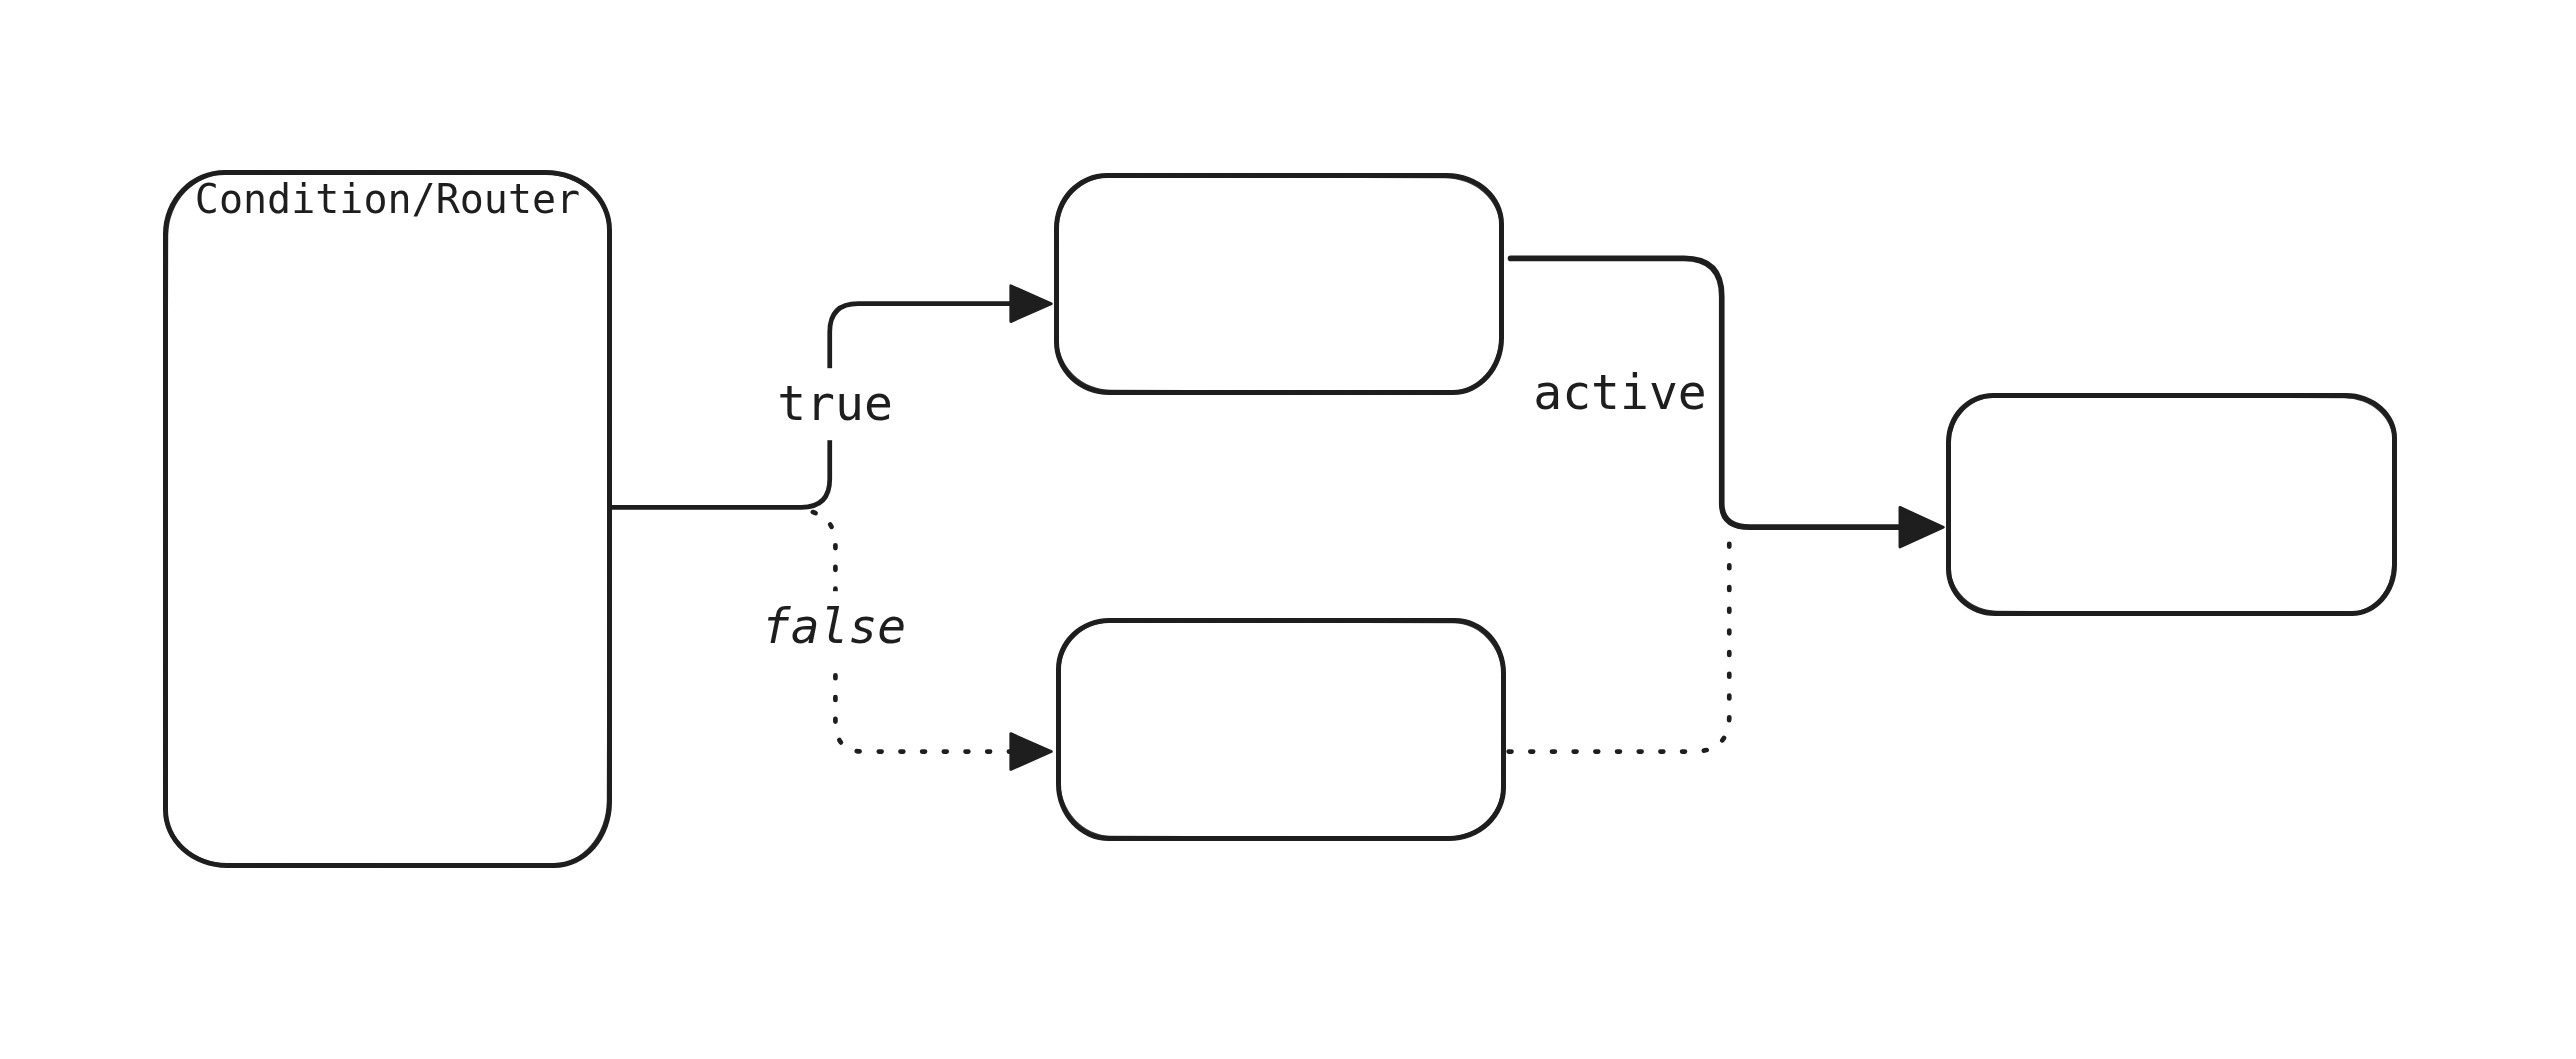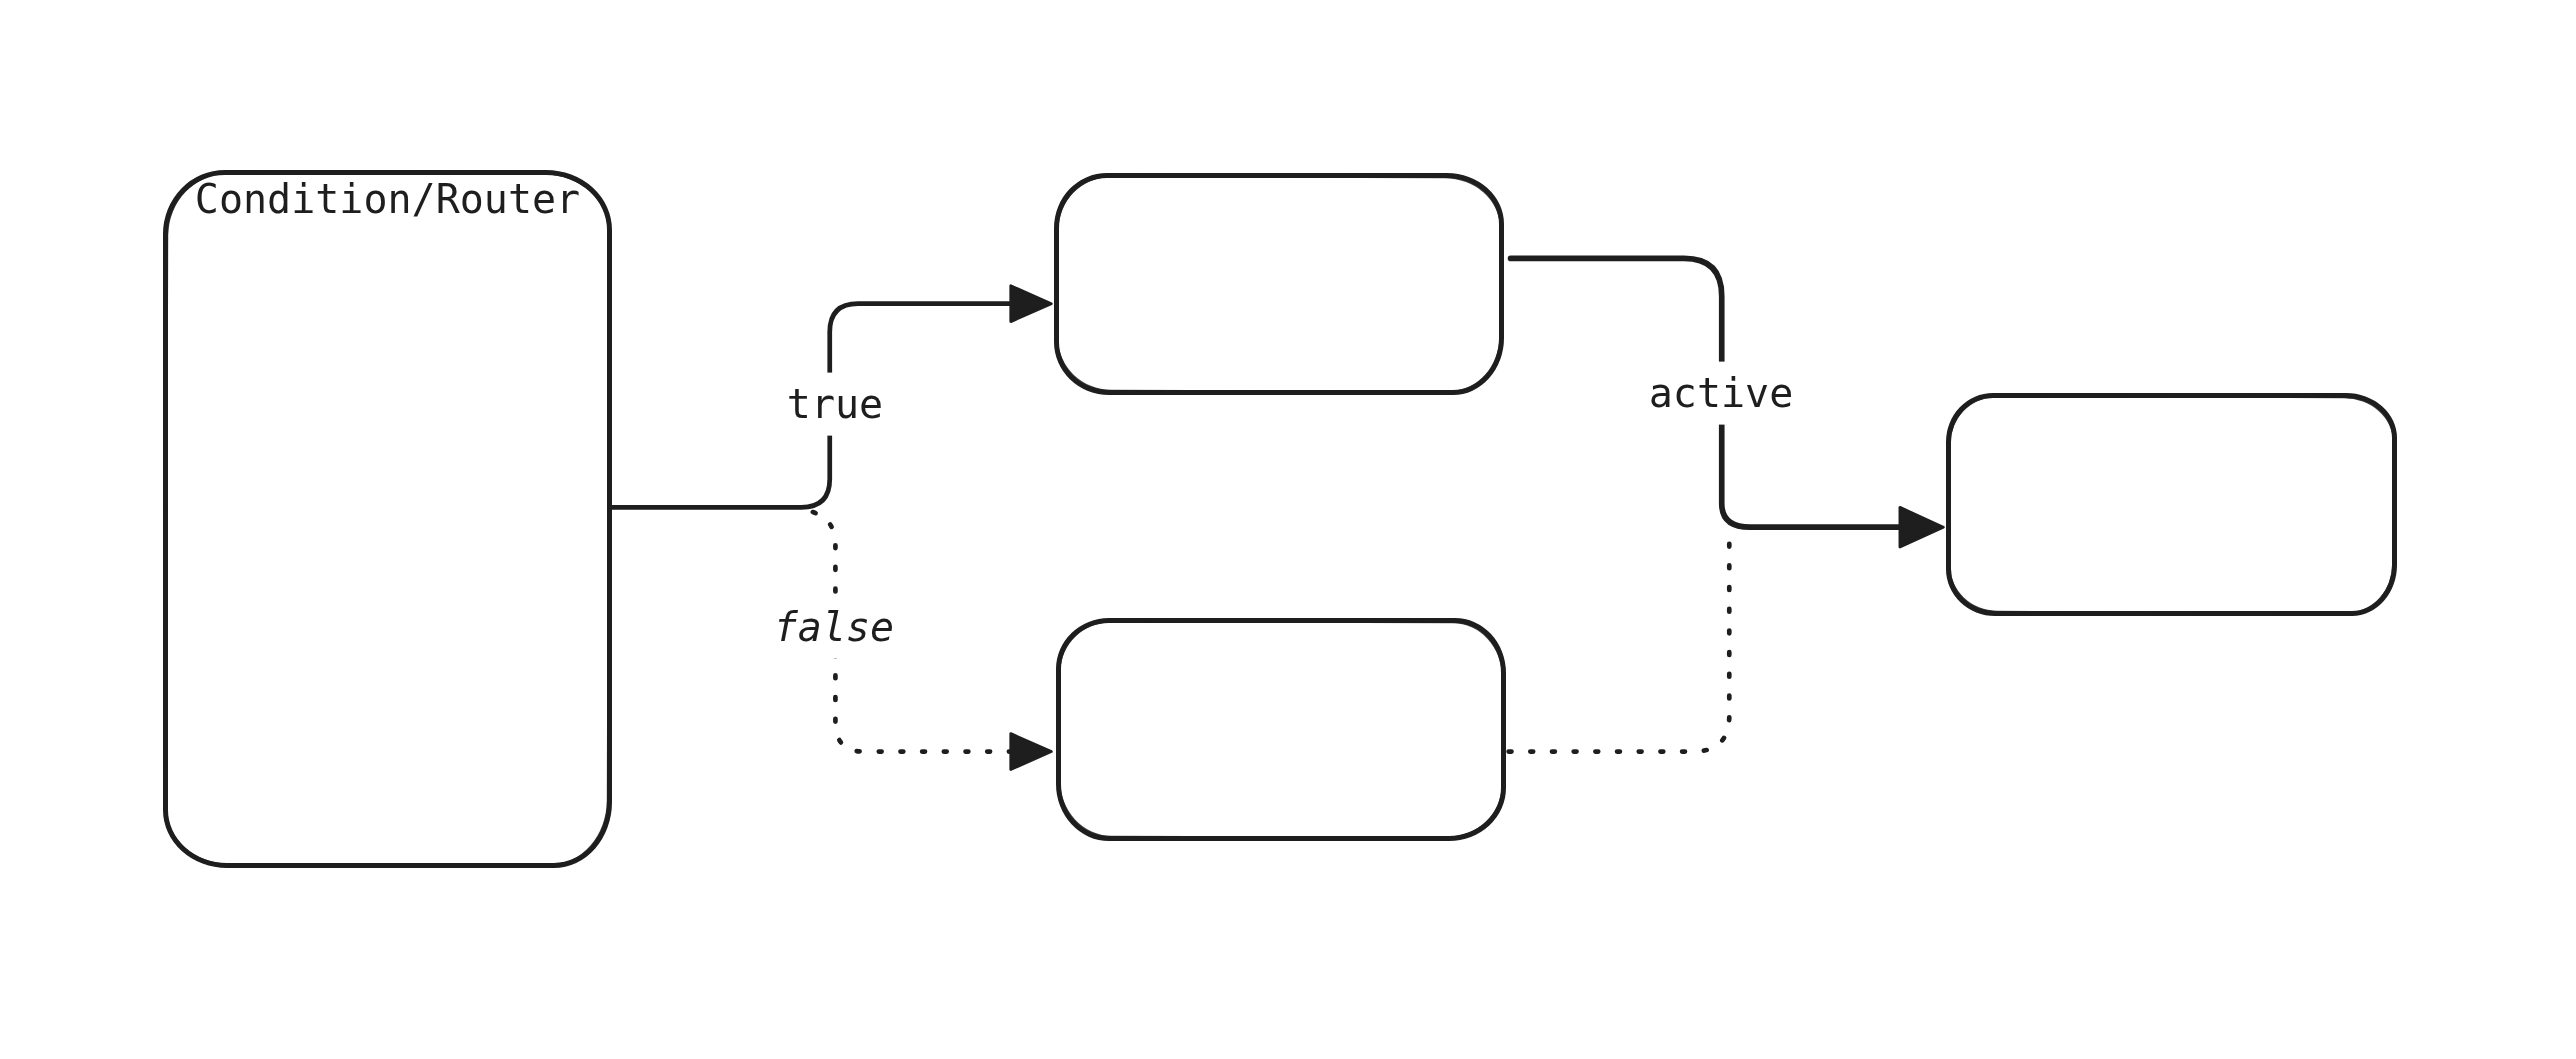--- a/index.html
+++ b/index.html
@@ -90,29 +90,29 @@
     font-size: 40px;
     line-height: 1.2;
     white-space: nowrap;
     color: var(--stroke);
   }
   .edge-label {
     position: absolute;
     z-index: 3;
     transform: translate(-50%, -50%);
     background: var(--bg);
-    font-size: 40px;
+    font-size: 48px;
     line-height: 1.1;
     padding: 9.4px 11.3px;
     white-space: nowrap;
     color: var(--stroke);
   }
   #label-true     { left: 835px;  top: 404px; }
   #label-false    { left: 834px;  top: 627px; font-style: italic; }
-  #label-active   { left: 1721px; top: 393px; }
+  #label-active   { left: 1620px; top: 393px; }
   #label-inactive { left: 1726px; top: 638px; }
 </style>
 </head>
 <body>
 
 <div id="canvas">
 
   <svg id="edge-layer" viewBox="0 0 2732 1124" xmlns="http://www.w3.org/2000/svg">
 
     <path class="edge solid" d="M 646 538 L 850 538 Q 880 538 880 508 L 880 352 Q 880 322 910 322 L 1076 322"></path>

